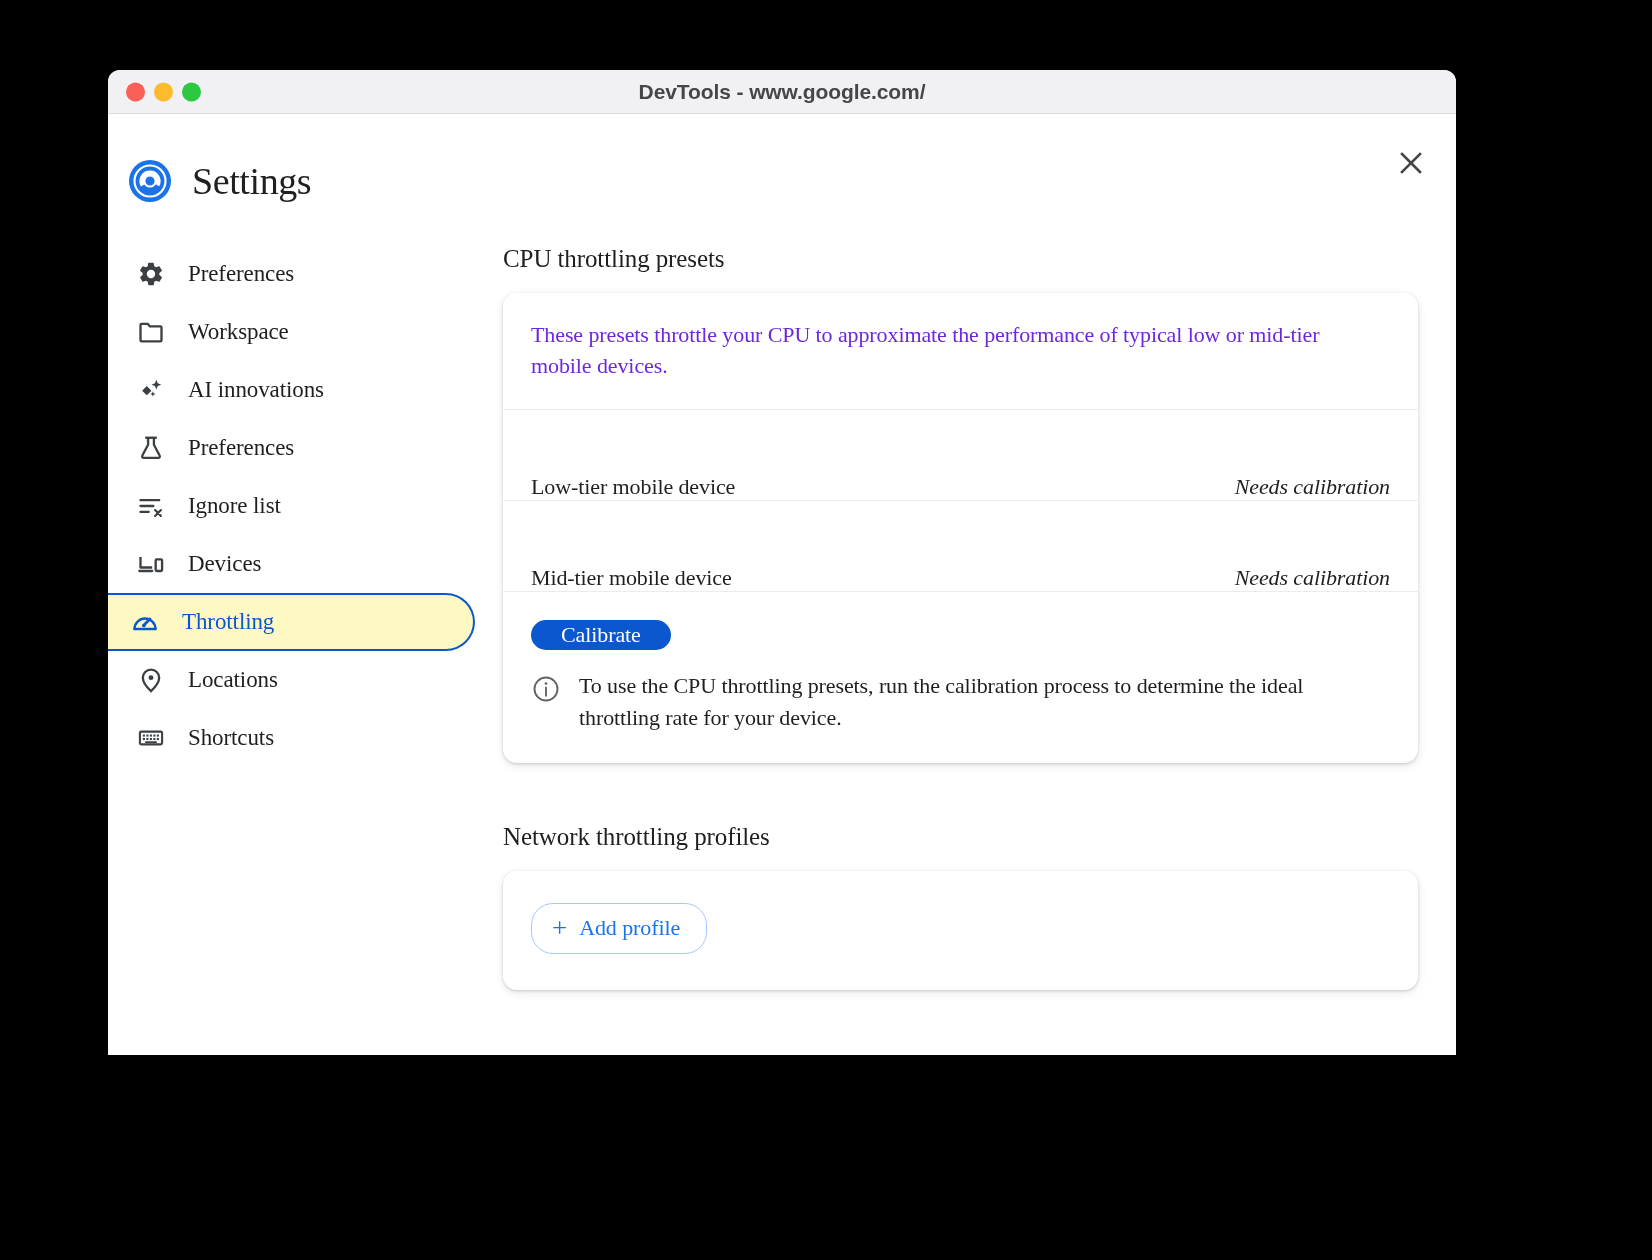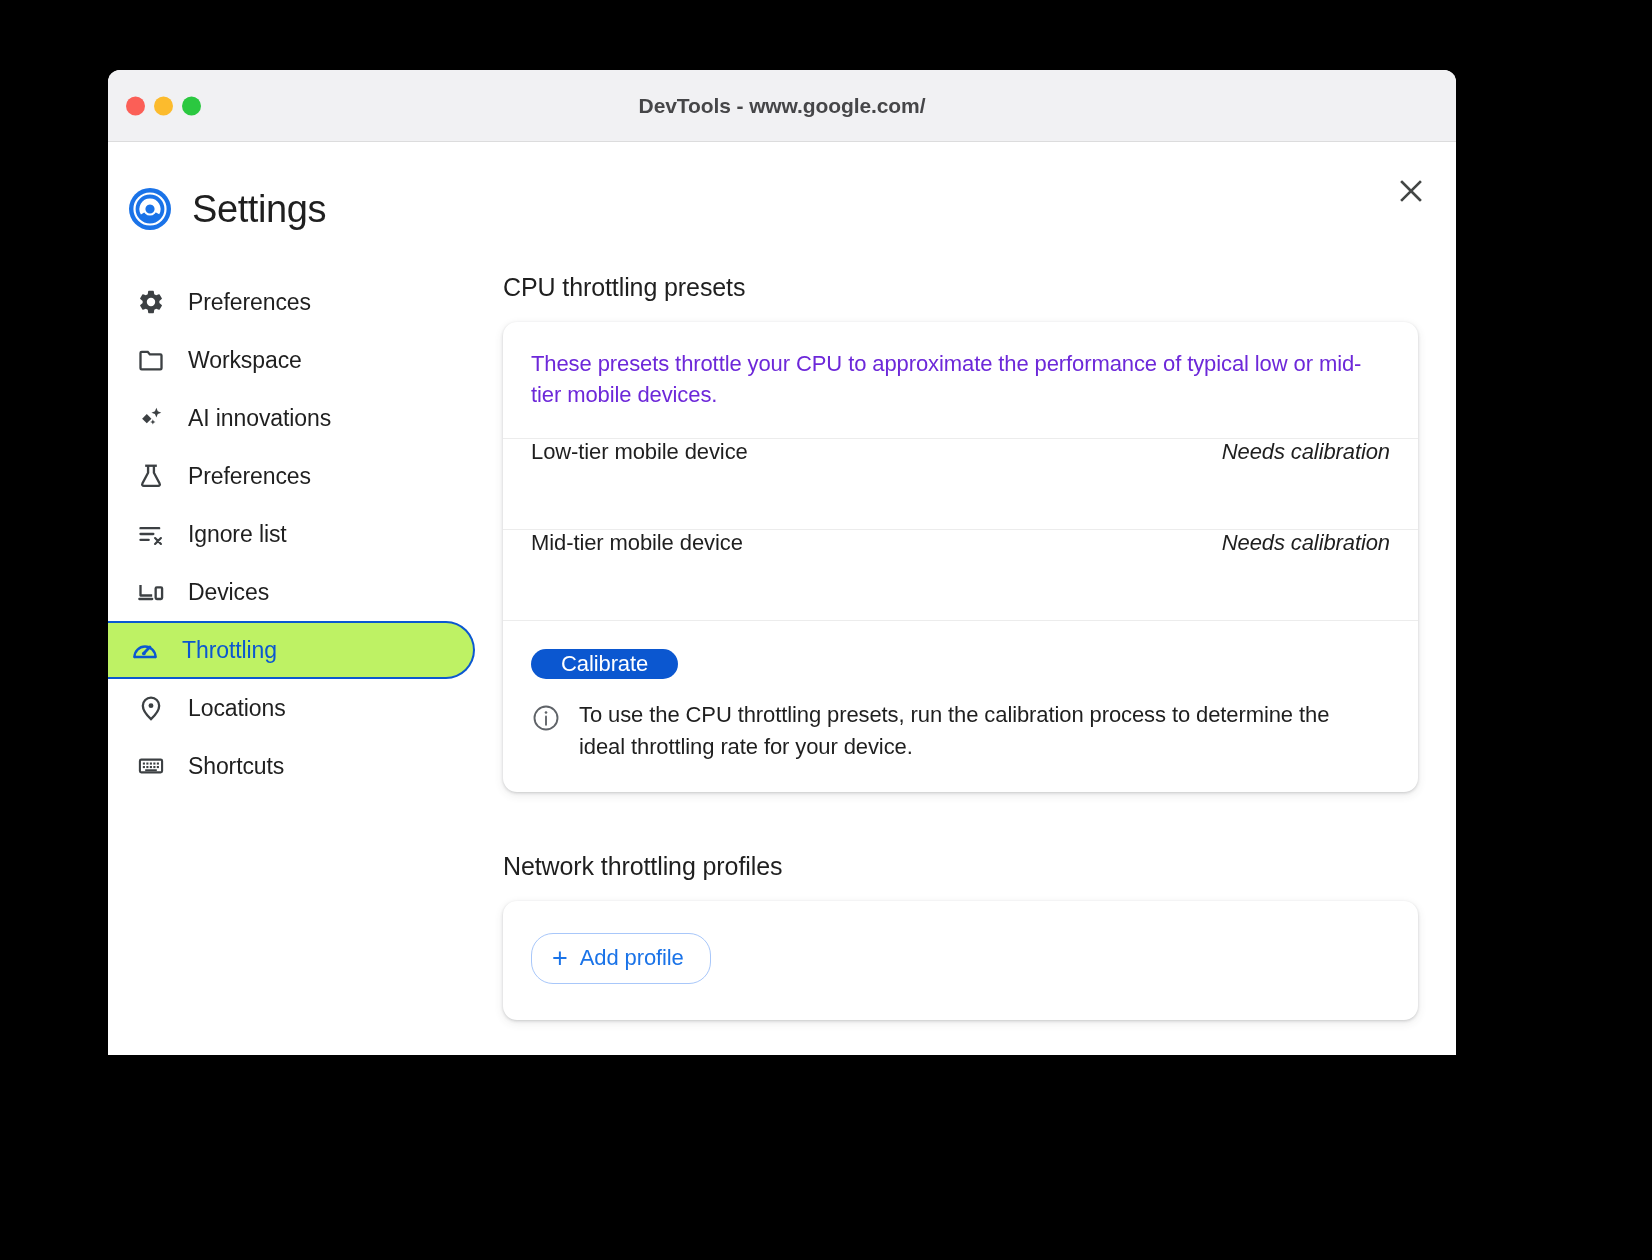--- a/index.html
+++ b/index.html
@@ -14,21 +14,21 @@
   .window {
     position: absolute;
     left: 108px; top: 70px;
     width: 1348px; height: 985px;
     background: #ffffff;
     border-radius: 12px 12px 0 0;
     overflow: hidden;
   }
   .titlebar {
     position: relative;
-    height: 72px;
+    height: 44px;
     background: #f1f1f3;
     border-bottom: 1px solid #dcdcdd;
     display: flex;
     align-items: center;
     justify-content: center;
   }
   .traffic-lights {
     position: absolute;
     left: 18px; top: 50%;
     transform: translateY(-50%);
@@ -44,20 +44,21 @@
     color: #464648;
     letter-spacing: -0.1px;
   }
 
   
   .panel {
     position: relative;
     height: calc(100% - 56px);
     background: #ffffff;
     overflow: hidden;
+    font-family: Liberation Serif, serif;
   }
   .close-x {
     position: absolute;
     right: 27px; top: 31px;
     width: 36px; height: 36px;
     display: flex; align-items: center; justify-content: center;
     cursor: pointer;
   }
   .close-x svg { display: block; }
 
@@ -100,21 +101,21 @@
     width: 30px; height: 30px;
     flex: none;
     display: flex; align-items: center; justify-content: center;
   }
   .nav-item .nav-label {
     font-size: 23px;
     color: #1f1f1f;
     letter-spacing: -0.1px;
   }
   .nav-item.selected {
-    background: #bef264;
+    background: #fef9c3;
     border-color: #0b57d0;
     border-left: none;
     margin-left: -4px;
   }
   .nav-item.selected .nav-label { color: #0b57d0; }
 
   
   .main {
     flex: 1;
     padding: 42px 38px 0 20px;
@@ -135,21 +136,21 @@
   .card-desc {
     padding: 26px 44px 28px 28px;
     font-size: 22px;
     line-height: 1.42;
     color: #6d28d9;
     border-bottom: 1px solid #ececec;
     letter-spacing: -0.1px;
   }
   .preset-row {
     display: flex;
-    align-items: flex-start;
+    align-items: flex-end;
     justify-content: space-between;
     padding: 0 28px;
     height: 91px;
     border-bottom: 1px solid #ececec;
   }
   .preset-name {
     font-size: 22px;
     color: #1f1f1f;
     letter-spacing: -0.1px;
   }

